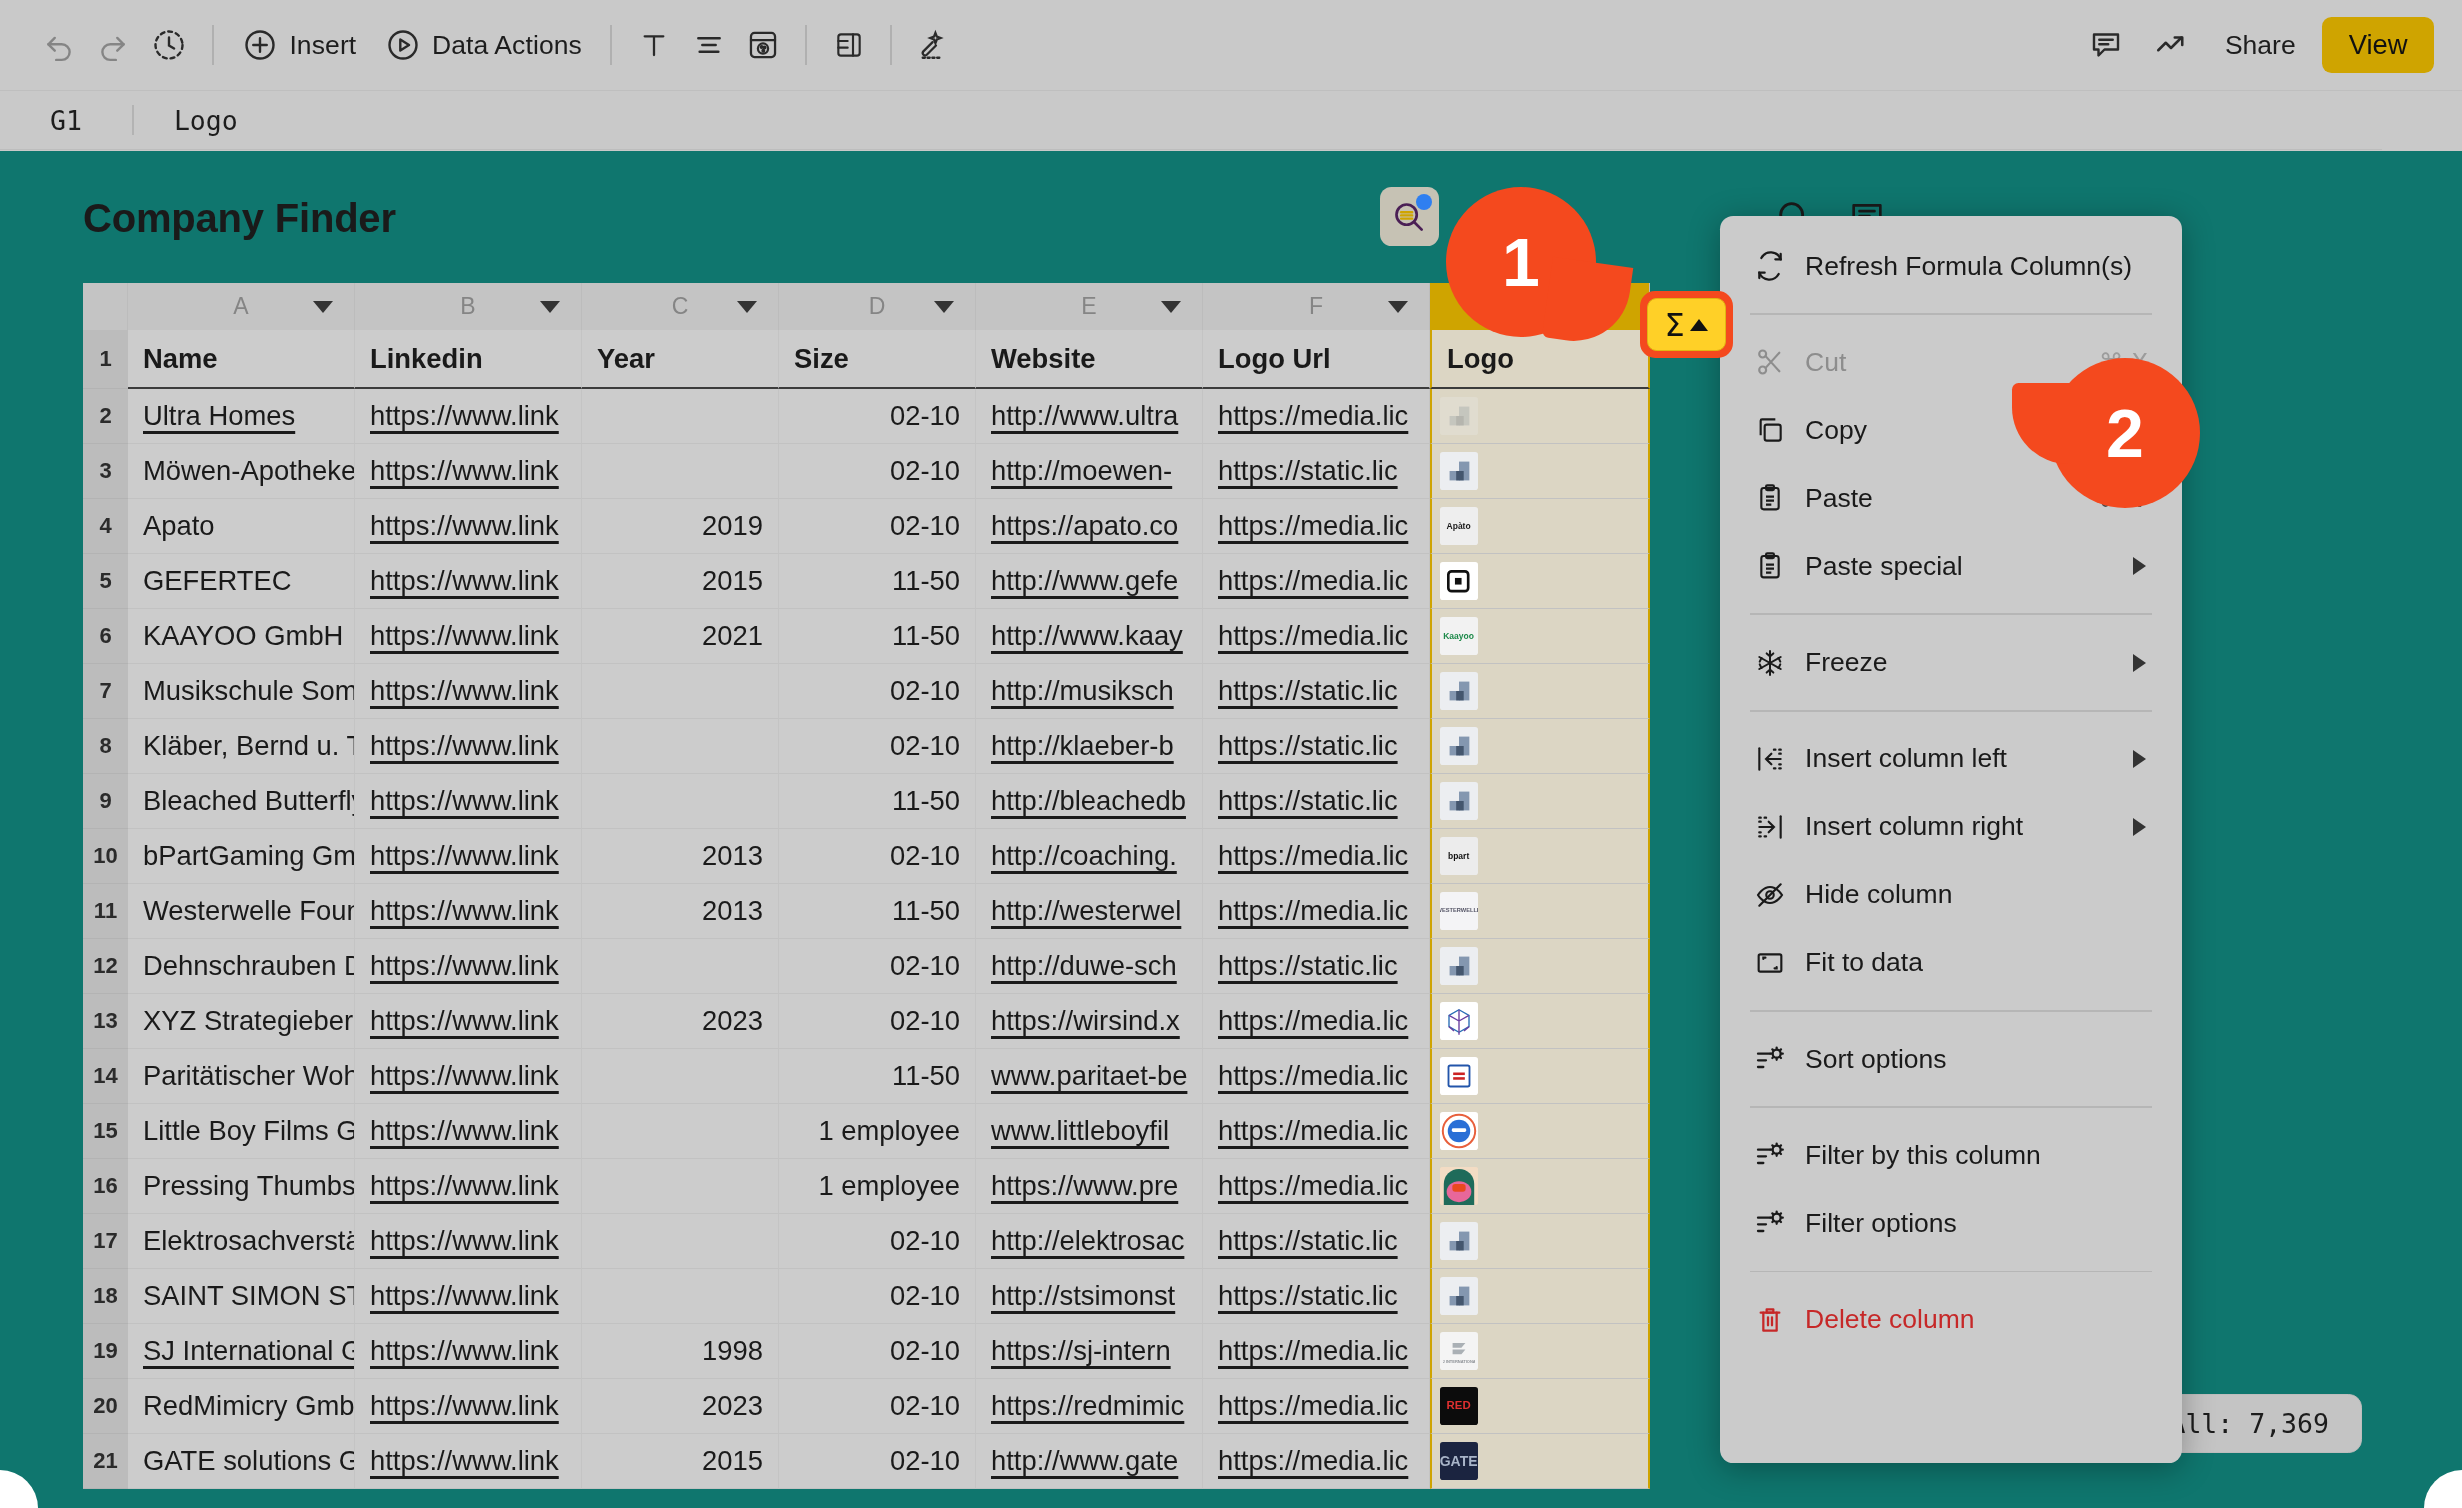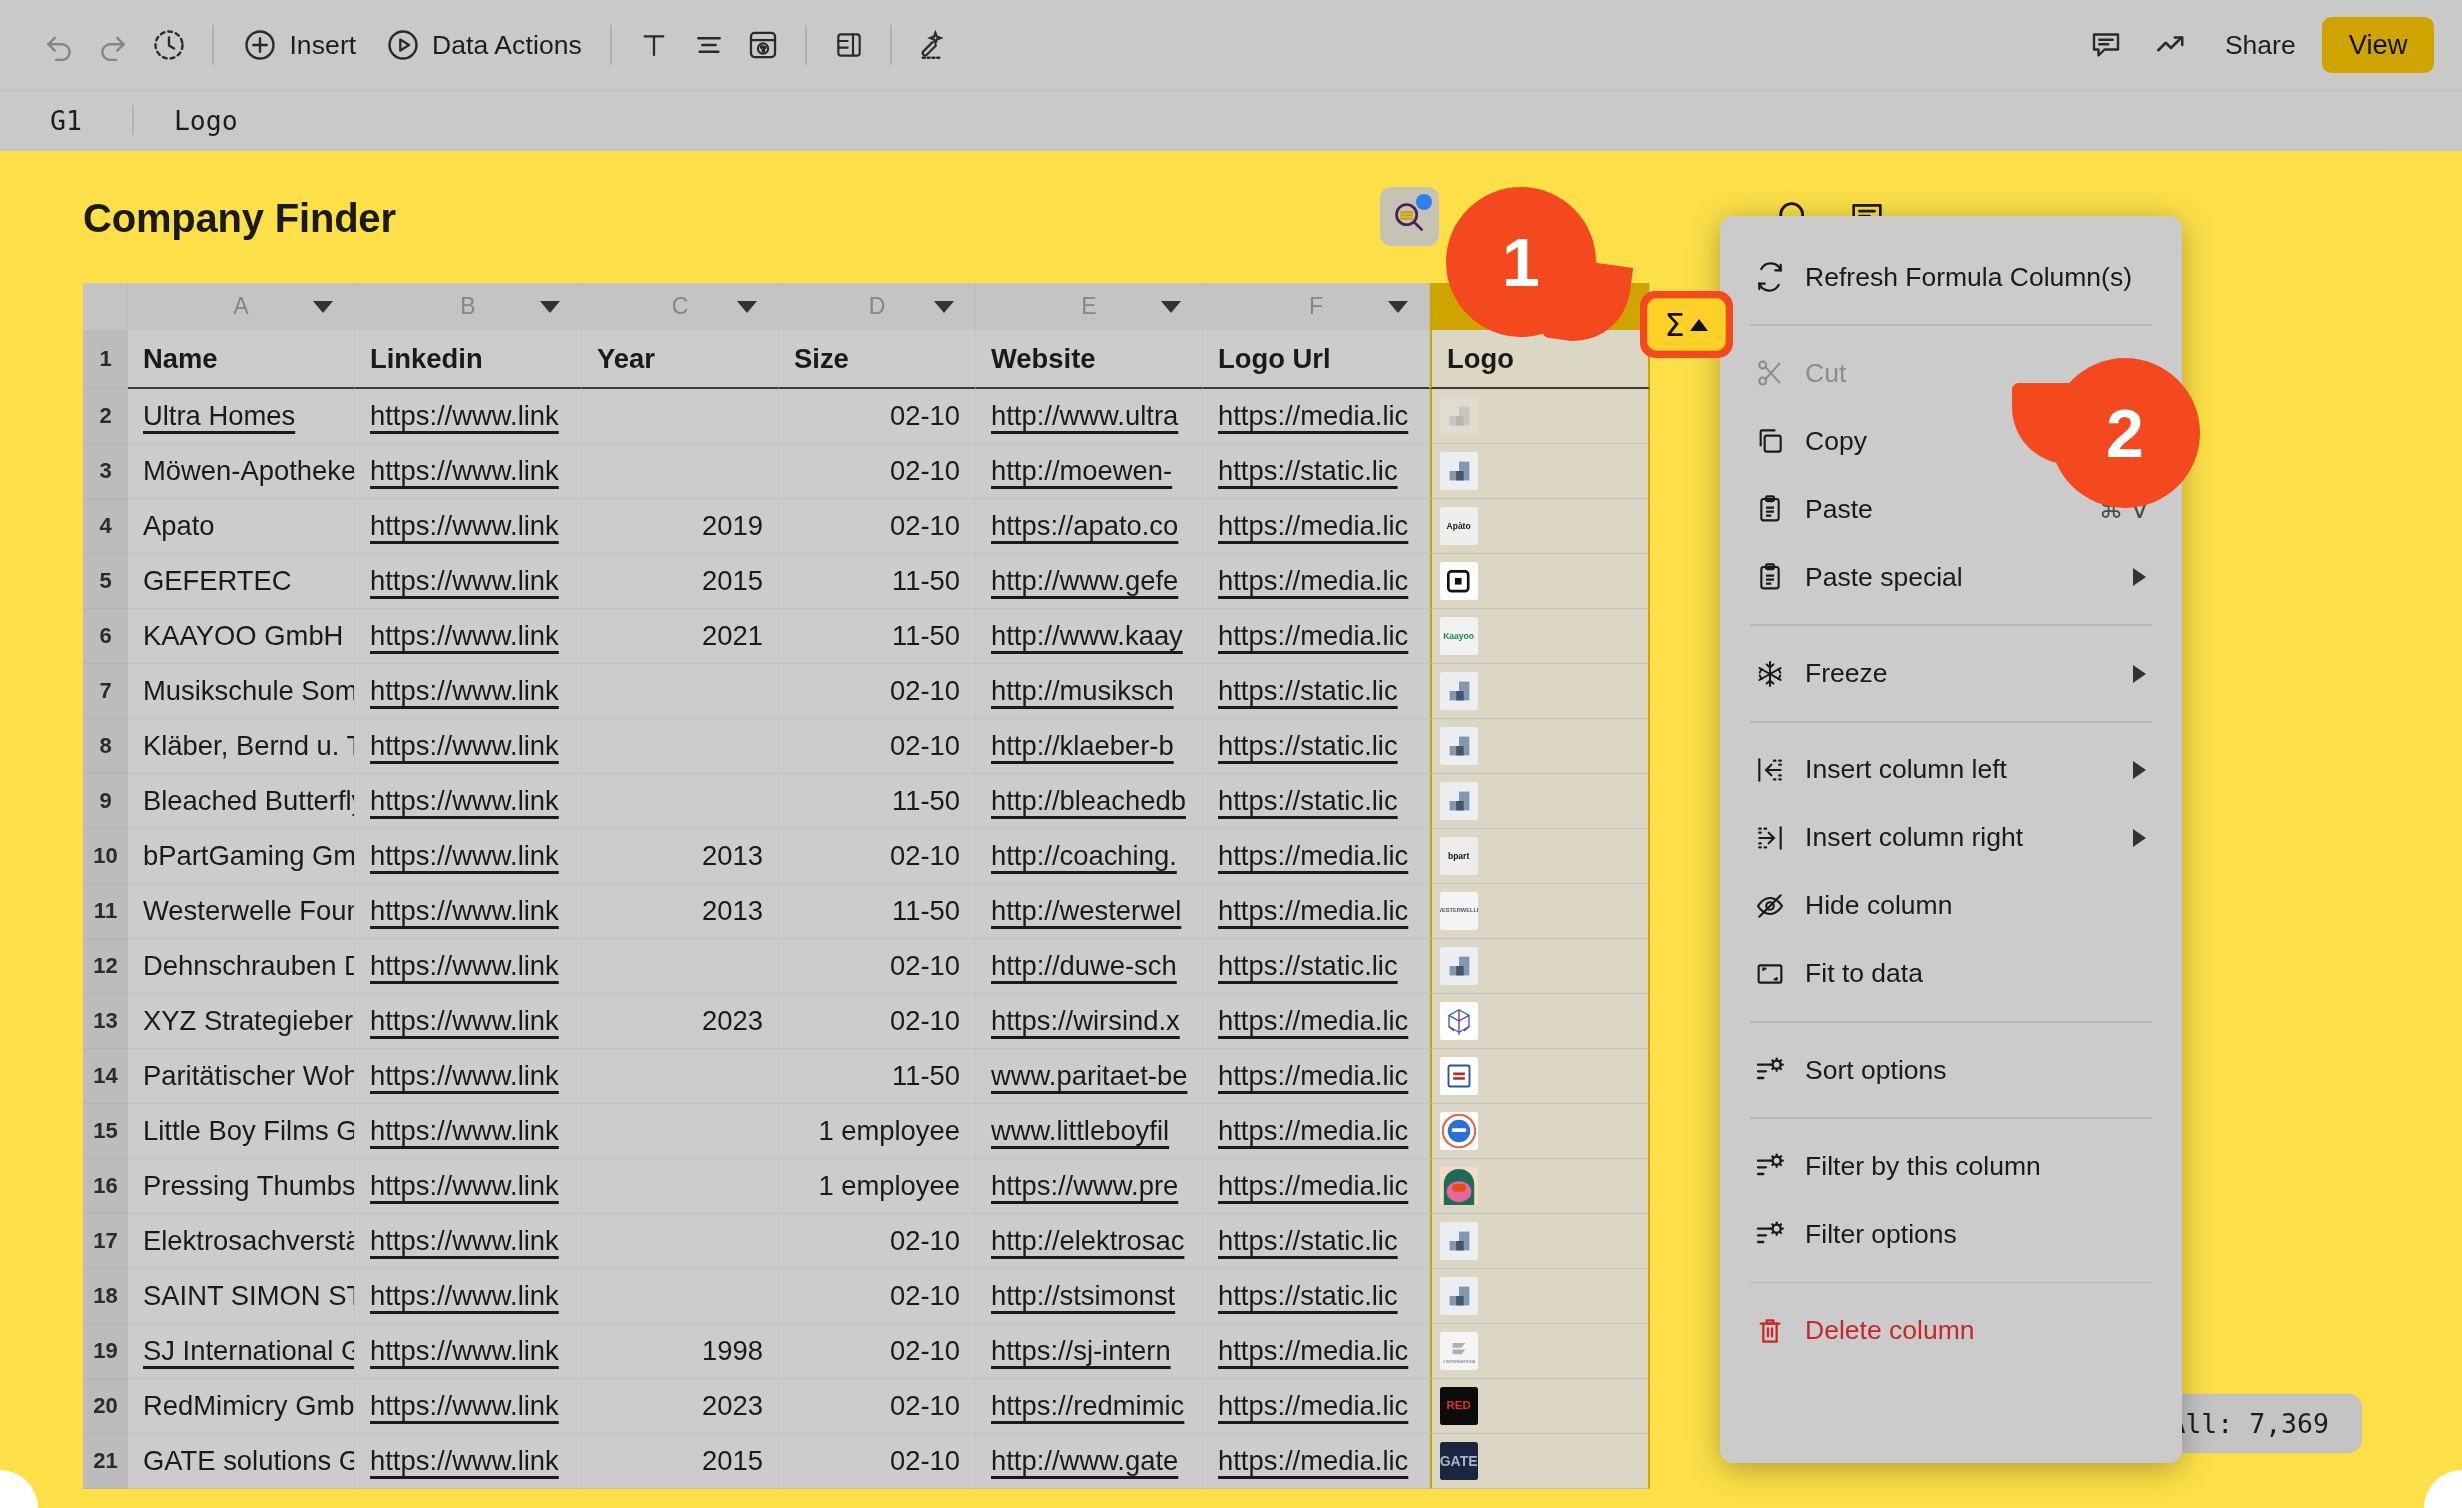--- a/index.html
+++ b/index.html
@@ -44,21 +44,21 @@
     width: 132px; text-align: center; font-size: 26.5px; color: #1d1d1d;
     font-family: "DejaVu Sans Mono", monospace;
   }
   .fb-div { width: 1.9px; height: 30px; background: #b3b3b3; }
   .fbvalue {
     margin-left: 40px; font-size: 26.5px; color: #1d1d1d;
     font-family: "DejaVu Sans Mono", monospace;
   }
 
   
-  .sheet { position: absolute; left: 0; top: 151px; width: 2462px; height: 1357px; background: #fde047; }
+  .sheet { position: absolute; left: 0; top: 151px; width: 2462px; height: 1357px; background: #0f766e; }
 
   .sheet-title {
     position: absolute; left: 83px; top: 45px;
     font-size: 40px; font-weight: bold; color: #1a1a1a; letter-spacing: -0.2px;
   }
 
   .sheet-tools { position: absolute; right: 951px; top: 36px; display: flex; align-items: center; gap: 13.2px; }
   .sheet-tools.right2 { right: 748px; }
   .stbtn {
     width: 59px; height: 59px; display: flex; align-items: center; justify-content: center;
@@ -120,21 +120,21 @@
   
   .w-a { width: 227px; } .w-b { width: 227px; } .w-c { width: 197px; }
   .w-d { width: 197px; } .w-e { width: 227px; } .w-f { width: 227px; }
   .w-g { width: 220px; }
 
   
   .ctxmenu {
     position: absolute; left: 1720px; top: 216px; width: 462px; height: 1247px;
     background: #cbcbcb; border-radius: 13.2px;
     box-shadow: 0 5.7px 32px rgba(0,0,0,.30);
-    padding: 27px 0; z-index: 40;
+    padding: 16px 0; z-index: 40;
   }
   .mi {
     display: flex; align-items: center; height: 68px; padding: 0 0 0 24.6px;
     font-size: 26.5px; color: #1a1a1a; cursor: pointer; position: relative;
   }
   .mi .mi-ico { width: 51px; display: flex; align-items: center; justify-content: center; flex: 0 0 51px; }
   .mi .mi-lbl { margin-left: 9.5px; }
   .mi .mi-sc {
     position: absolute; right: 34px; font-size: 24.6px; color: #4a4a4a;
     font-family: "DejaVu Sans", sans-serif;

